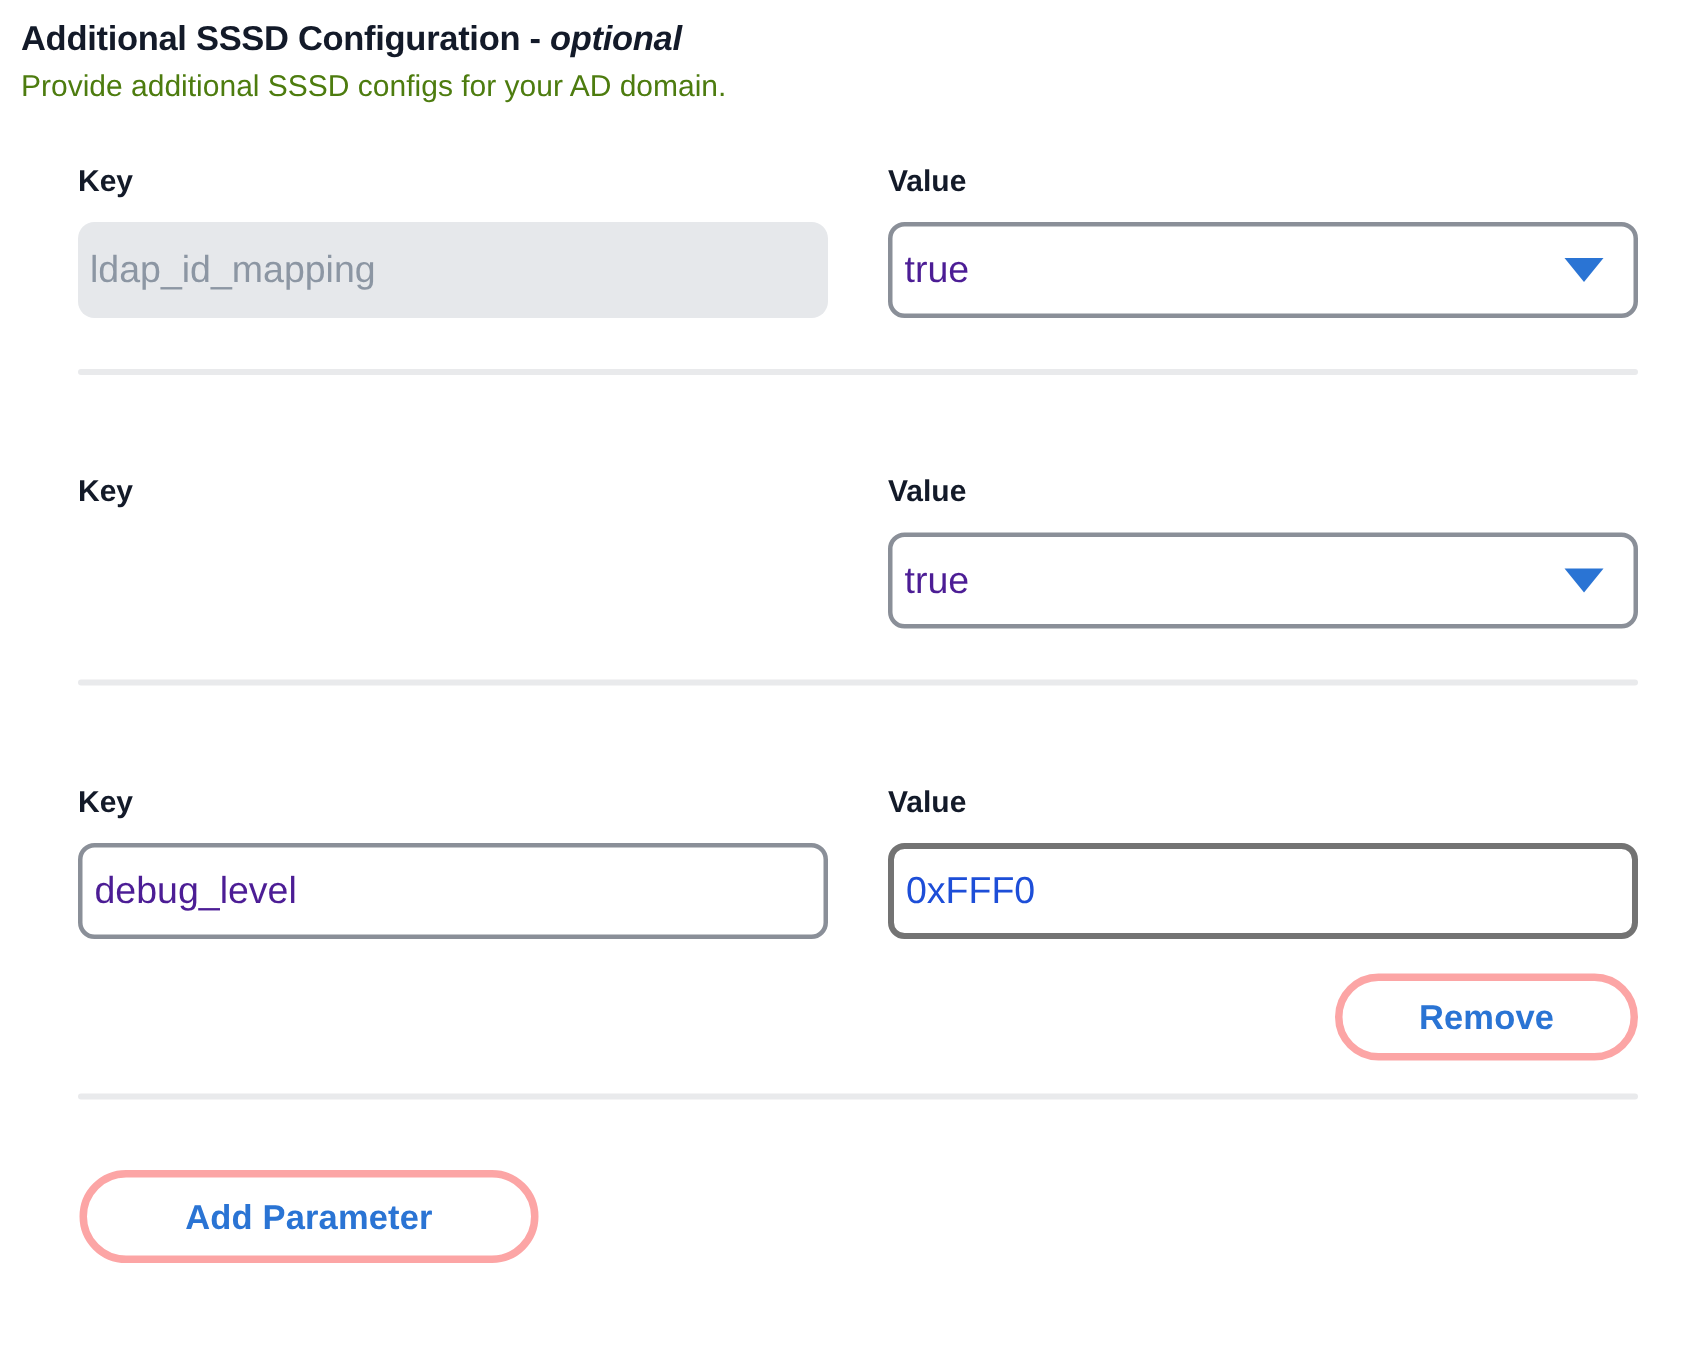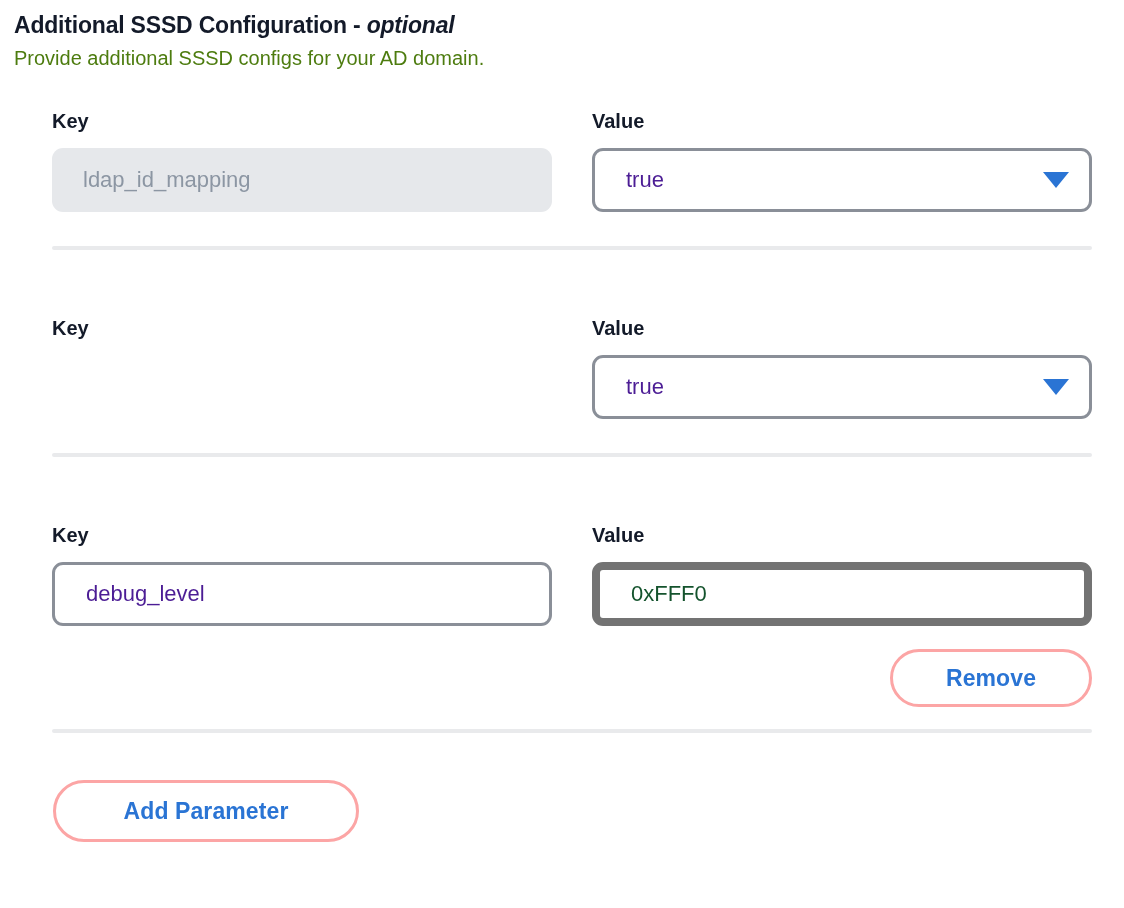--- a/index.html
+++ b/index.html
@@ -83,39 +83,39 @@
     display: block;
   }
 
   
   .control {
     box-sizing: border-box;
     height: 64px;
     border-radius: 11px;
     display: flex;
     align-items: center;
-    padding: 0 31px;
-    font-size: 22px;
+    padding: 0 8px;
+    font-size: 25px;
     line-height: 64px;
     position: relative;
     background: #ffffff;
   }
 
   .control.disabled {
     background: #e6e8eb;
     border: none;
     color: #8c96a3;
   }
   .control.outlined {
     border: 3px solid #8a8f98;
     color: #4c1d95;
   }
   .control.focused {
-    border: 8px solid #737373;
-    color: #14532d;
+    border: 4px solid #737373;
+    color: #1d4ed8;
   }
 
   .control .text {
     display: block;
     white-space: nowrap;
     overflow: hidden;
     text-overflow: ellipsis;
   }
 
   
@@ -139,21 +139,21 @@
     border-radius: 2px;
   }
 
   
   .btn {
     display: inline-flex;
     align-items: center;
     justify-content: center;
     box-sizing: border-box;
     background: #ffffff;
-    border: 3px solid #fca5a5;
+    border: 5px solid #fca5a5;
     color: #2a74d4;
     font-size: 23px;
     font-weight: bold;
     border-radius: 999px;
     cursor: pointer;
     font-family: "Liberation Sans", sans-serif;
     letter-spacing: 0.1px;
   }
 
   .remove-wrap {

